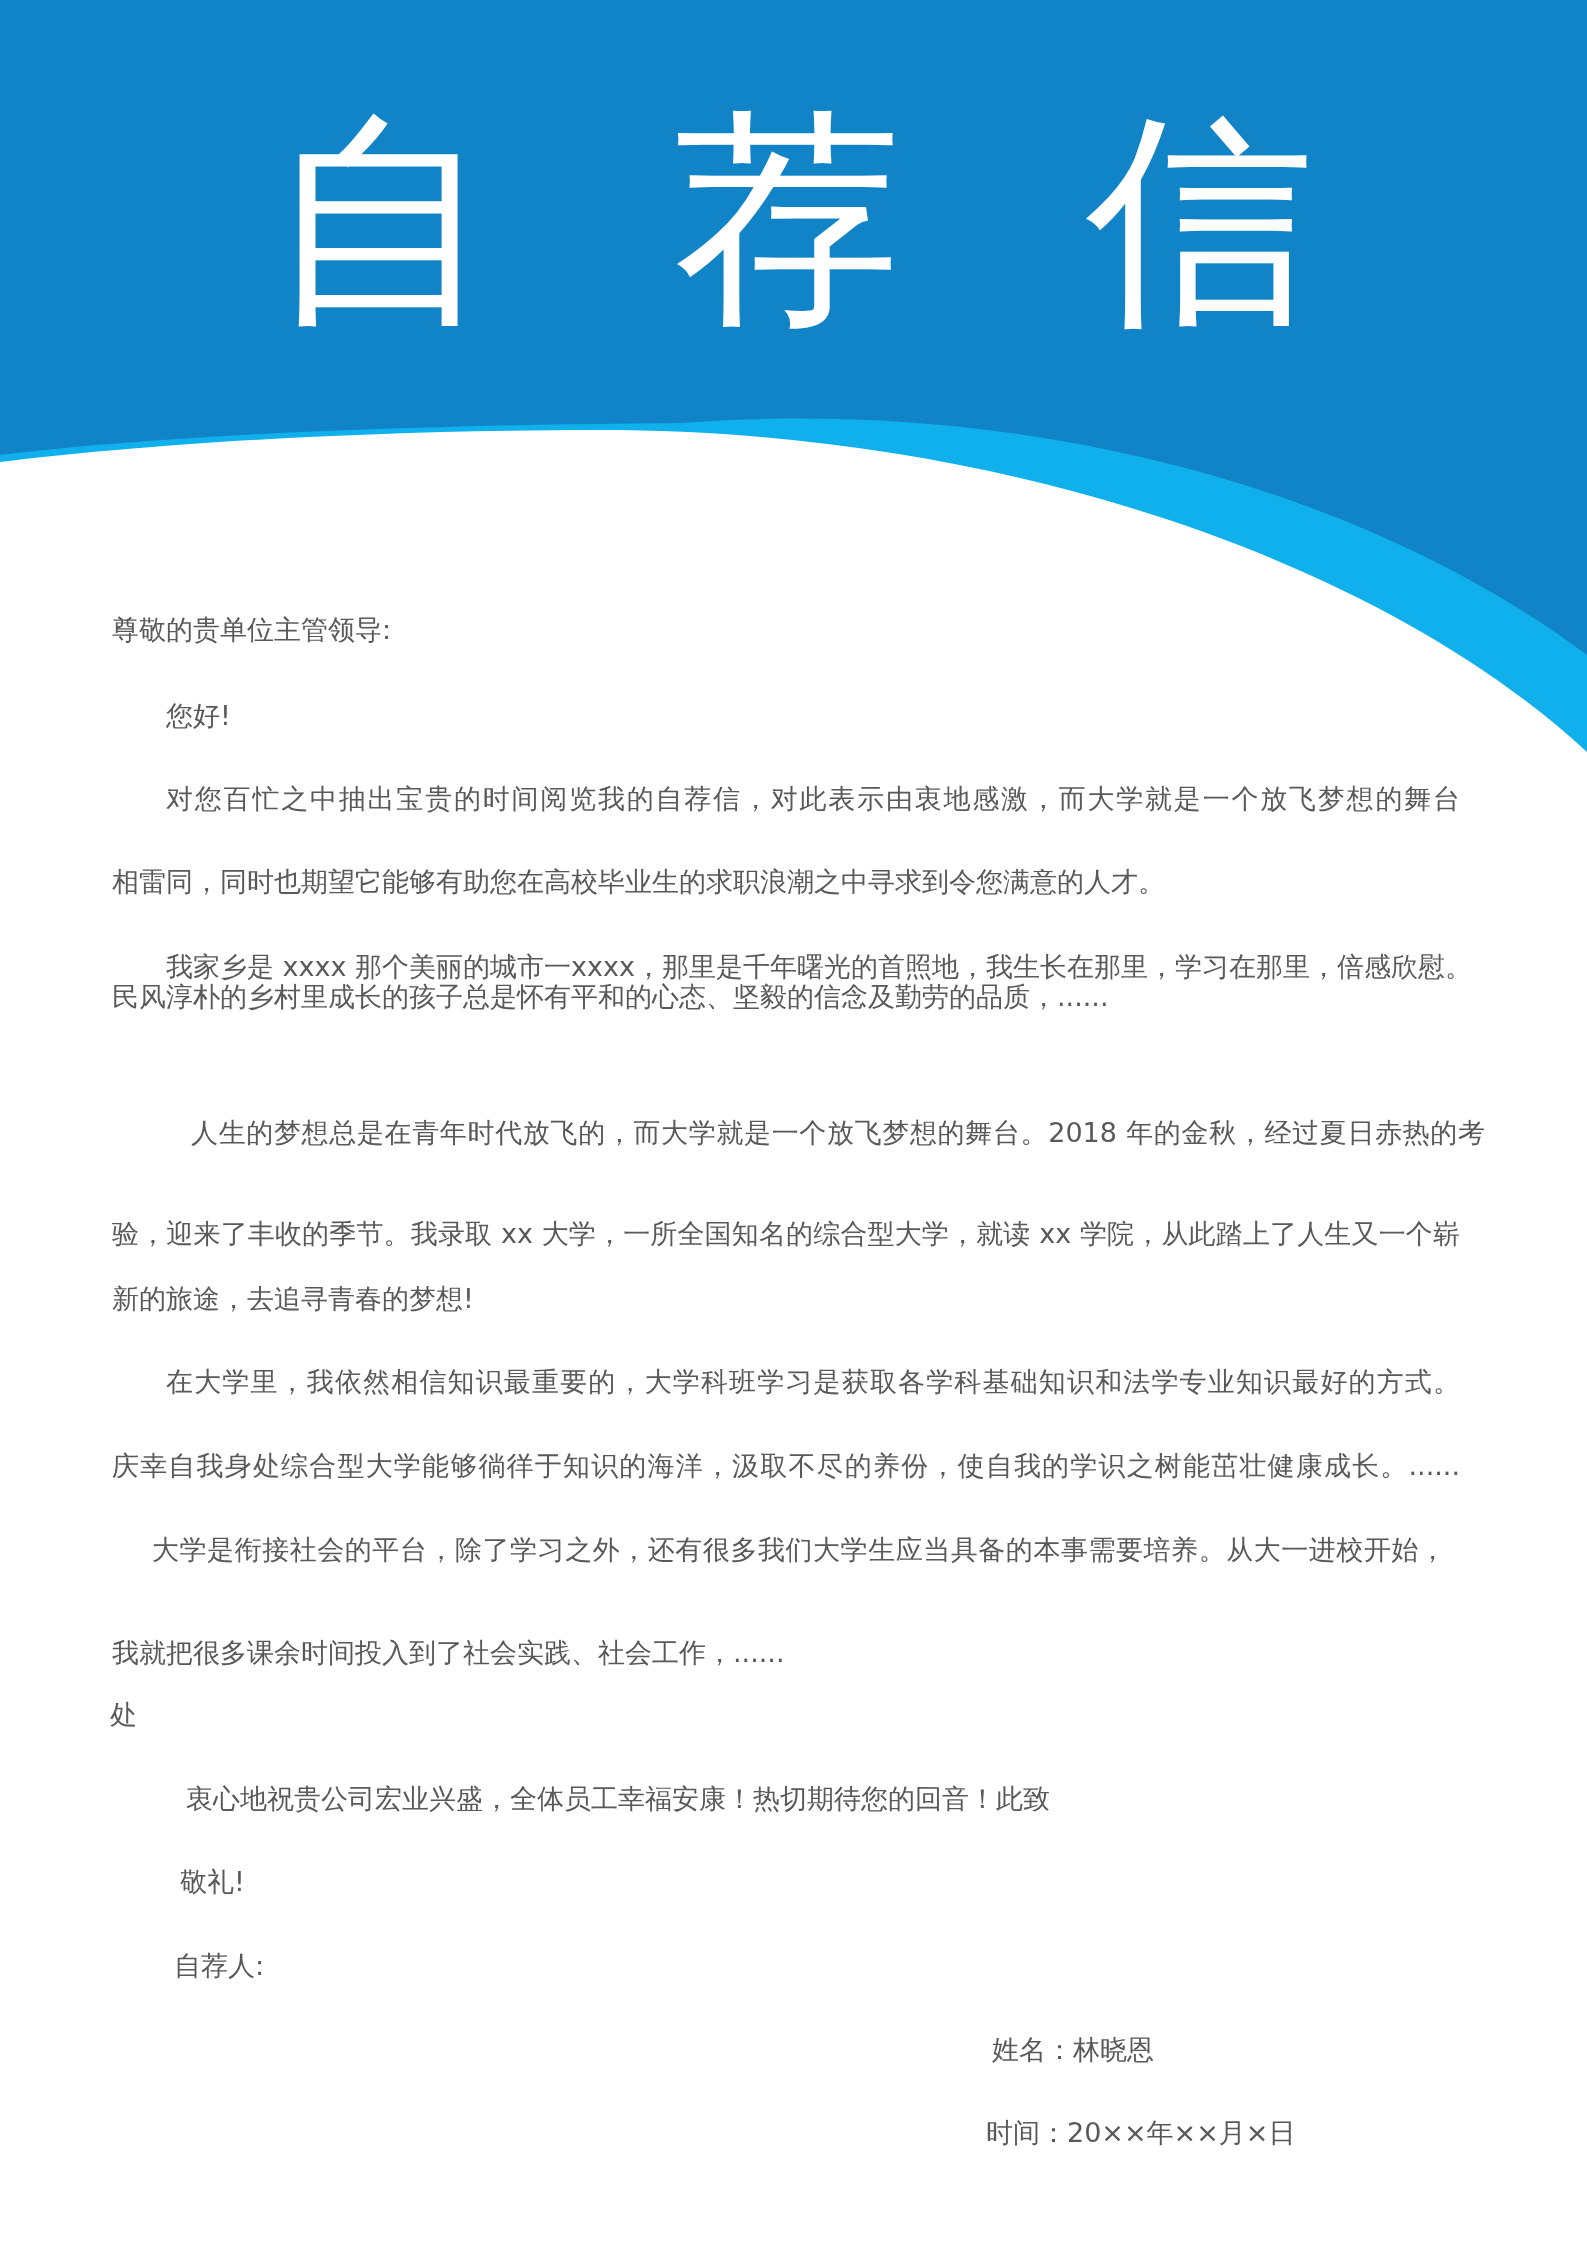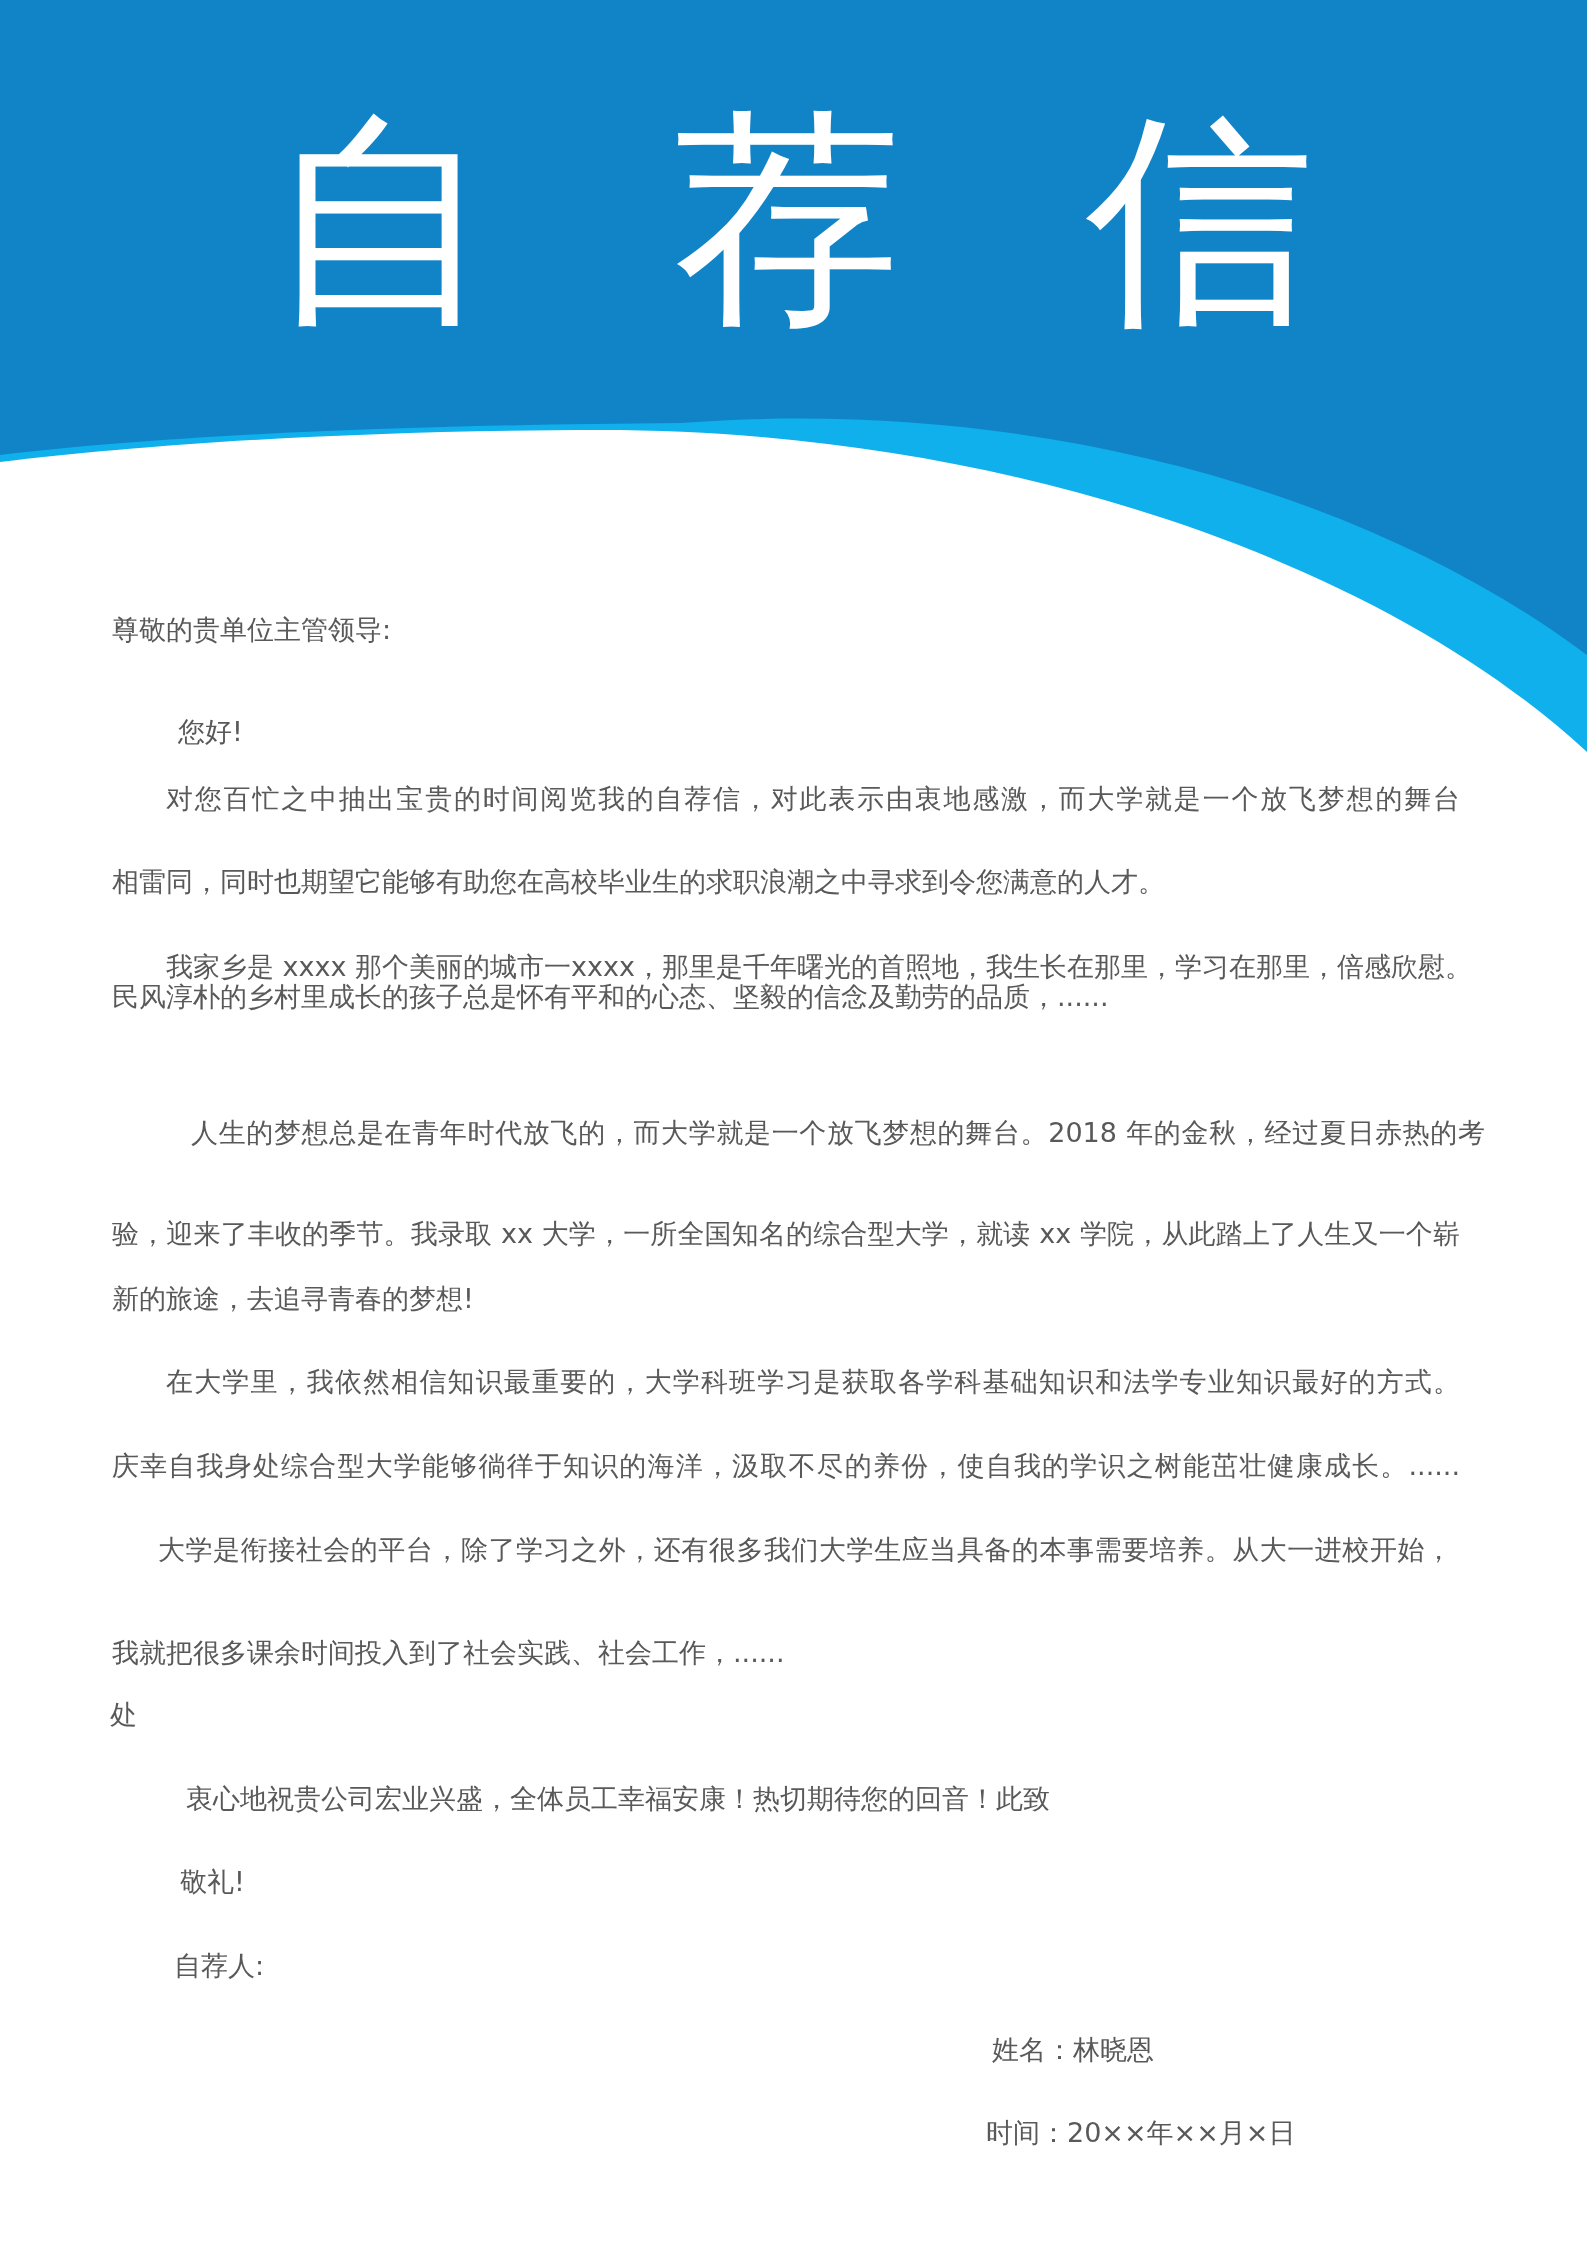--- a/index.html
+++ b/index.html
@@ -25,36 +25,36 @@
 </svg>
 
 <div class="title">
   <div class="title-char" style="left:252px;">自</div>
   <div class="title-char" style="left:658px;">荐</div>
   <div class="title-char" style="left:1070px;">信</div>
 </div>
 
 <div class="letter">
   <div class="line plain" style="top:610px;">尊敬的贵单位主管领导:</div>
-  <div class="line plain" style="top:712px; left:166px;margin-left:12px;">您好!</div>
+  <div class="line plain" style="top:696px; left:166px;">您好!</div>
 
   <div class="line just" style="top:779px; left:166px; width:1294px;">对您百忙之中抽出宝贵的时间阅览我的自荐信，对此表示由衷地感激，而大学就是一个放飞梦想的舞台</div>
   <div class="line plain" style="top:862px;">相雷同，同时也期望它能够有助您在高校毕业生的求职浪潮之中寻求到令您满意的人才。</div>
 
   <div class="line just" style="top:947px; left:166px; width:1294px;">我家乡是 xxxx 那个美丽的城市一xxxx，那里是千年曙光的首照地，我生长在那里，学习在那里，倍感欣慰。</div>
   <div class="line plain" style="top:977px;">民风淳朴的乡村里成长的孩子总是怀有平和的心态、坚毅的信念及勤劳的品质，......</div>
 
   <div class="line just" style="top:1113px; left:172px; width:1294px;margin-left:19px;">人生的梦想总是在青年时代放飞的，而大学就是一个放飞梦想的舞台。2018 年的金秋，经过夏日赤热的考</div>
   <div class="line just" style="top:1198px;margin-top:16px;">验，迎来了丰收的季节。我录取 xx 大学，一所全国知名的综合型大学，就读 xx 学院，从此踏上了人生又一个崭</div>
   <div class="line plain" style="top:1279px;">新的旅途，去追寻青春的梦想!</div>
 
   <div class="line just" style="top:1362px; left:166px; width:1294px;">在大学里，我依然相信知识最重要的，大学科班学习是获取各学科基础知识和法学专业知识最好的方式。</div>
   <div class="line just" style="top:1446px;">庆幸自我身处综合型大学能够徜徉于知识的海洋，汲取不尽的养份，使自我的学识之树能茁壮健康成长。......</div>
 
-  <div class="line just" style="top:1530px; left:158px; width:1294px;">大学是衔接社会的平台，除了学习之外，还有很多我们大学生应当具备的本事需要培养。从大一进校开始，</div>
+  <div class="line just" style="top:1530px; left:152px; width:1294px;">大学是衔接社会的平台，除了学习之外，还有很多我们大学生应当具备的本事需要培养。从大一进校开始，</div>
   <div class="line plain" style="top:1613px;margin-top:20px;">我就把很多课余时间投入到了社会实践、社会工作，......</div>
 
   <div class="line plain" style="top:1695px; left:110px;">处</div>
   <div class="line plain" style="top:1779px; left:138px;margin-left:48px;">衷心地祝贵公司宏业兴盛，全体员工幸福安康！热切期待您的回音！此致</div>
   <div class="line plain" style="top:1862px; left:180px;">敬礼!</div>
   <div class="line plain" style="top:1946px; left:174px;">自荐人:</div>
 
   <div class="line plain" style="top:2030px; left:992px;">姓名：林晓恩</div>
   <div class="line plain" style="top:2113px; left:986px;">时间：20××年××月×日</div>
 </div>

